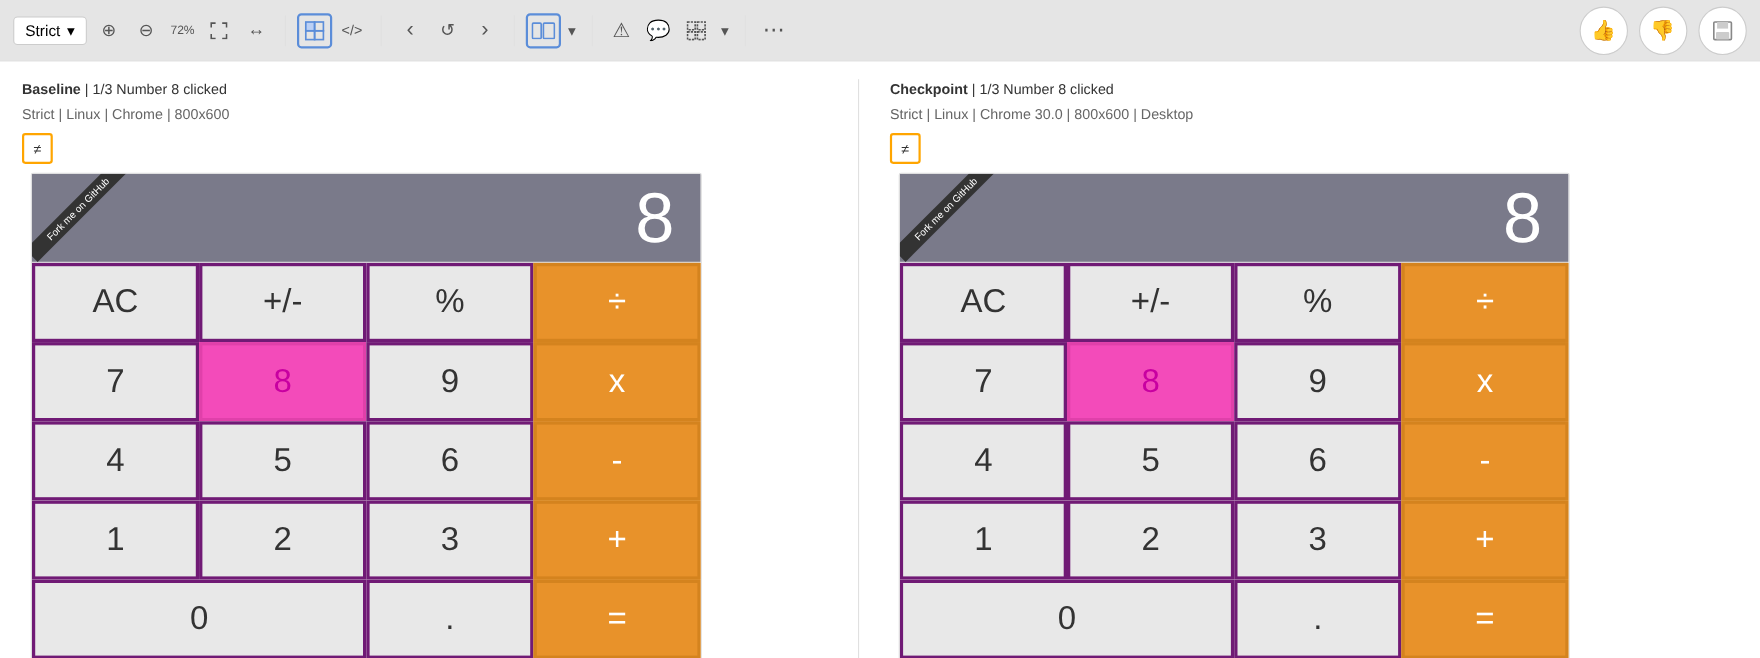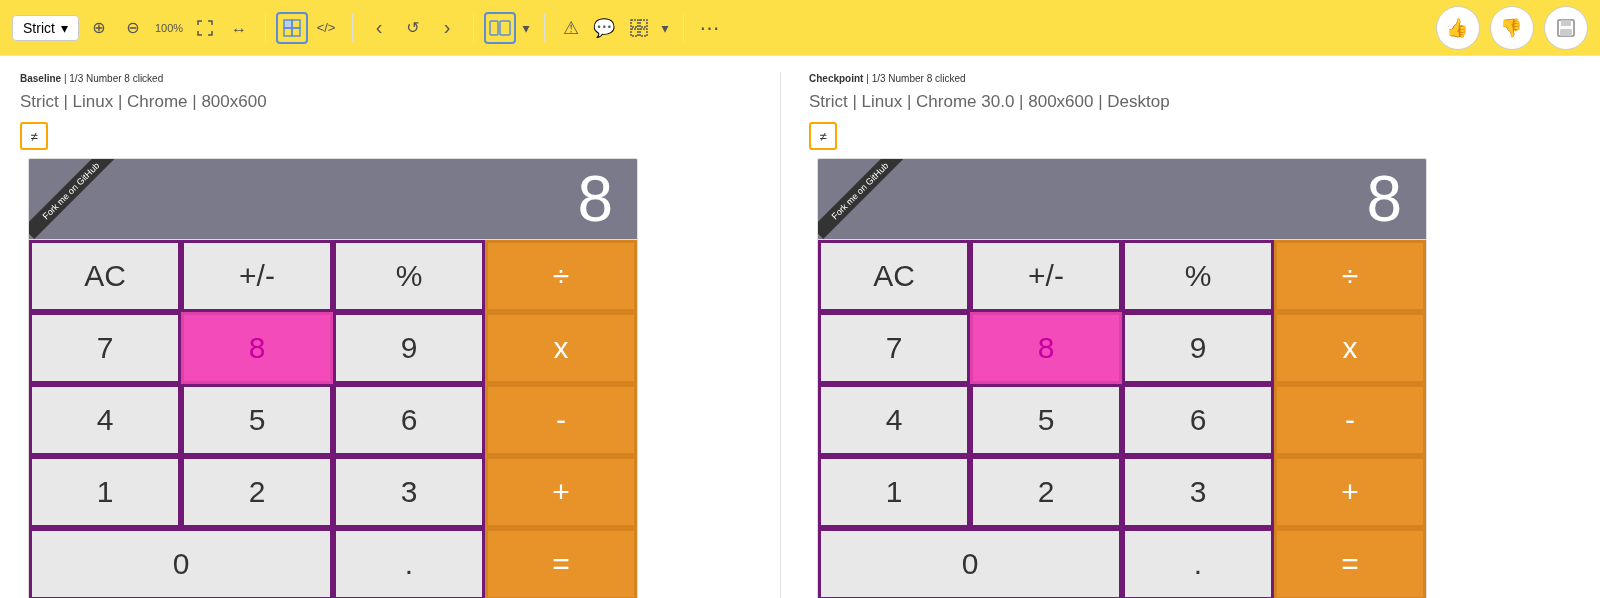--- a/index.html
+++ b/index.html
@@ -12,21 +12,21 @@
     }
 
     
     .toolbar {
       display: flex;
       align-items: center;
       height: 56px;
       padding: 0 12px;
       border-bottom: 1px solid #e0e0e0;
       gap: 4px;
-      background: #fde047;
+      background: #e5e5e5;
     }
     .toolbar-select {
       display: flex;
       align-items: center;
       border: 1px solid #ccc;
       border-radius: 4px;
       padding: 4px 10px;
       font-size: 14px;
       cursor: pointer;
       gap: 6px;
@@ -93,30 +93,30 @@
       flex: 1;
       max-width: 760px;
       padding-right: 20px;
     }
     .panel + .panel {
       padding-left: 28px;
       padding-right: 0;
       border-left: 1px solid #e0e0e0;
     }
     .panel-header {
-      font-size: 10px;
+      font-size: 13px;
       color: #333;
       margin-bottom: 6px;
       line-height: 1.4;
     }
     .panel-header strong {
       font-weight: 700;
     }
     .panel-meta {
-      font-size: 17px;
+      font-size: 13px;
       color: #666;
       margin-bottom: 10px;
     }
 
     
     .neq-badge {
       display: inline-flex;
       align-items: center;
       justify-content: center;
       width: 28px;
@@ -209,21 +209,21 @@
 
 <div class="toolbar">
   <div class="toolbar-select">
     <span>Strict</span>
     <span>▾</span>
   </div>
 
   <div class="toolbar-group">
     <button class="toolbar-btn">⊕</button>
     <button class="toolbar-btn">⊖</button>
-    <button class="toolbar-btn" style="font-size:11px;width:auto;padding:0 4px;">100%</button>
+    <button class="toolbar-btn" style="font-size:11px;width:auto;padding:0 4px;">72%</button>
     <button class="toolbar-btn">
       <svg width="16" height="16" viewBox="0 0 16 16" fill="none" stroke="#555" stroke-width="1.5">
         <polyline points="1,5 1,1 5,1"></polyline>
         <polyline points="11,1 15,1 15,5"></polyline>
         <polyline points="15,11 15,15 11,15"></polyline>
         <polyline points="5,15 1,15 1,11"></polyline>
       </svg>
     </button>
     <button class="toolbar-btn">↔</button>
   </div>

